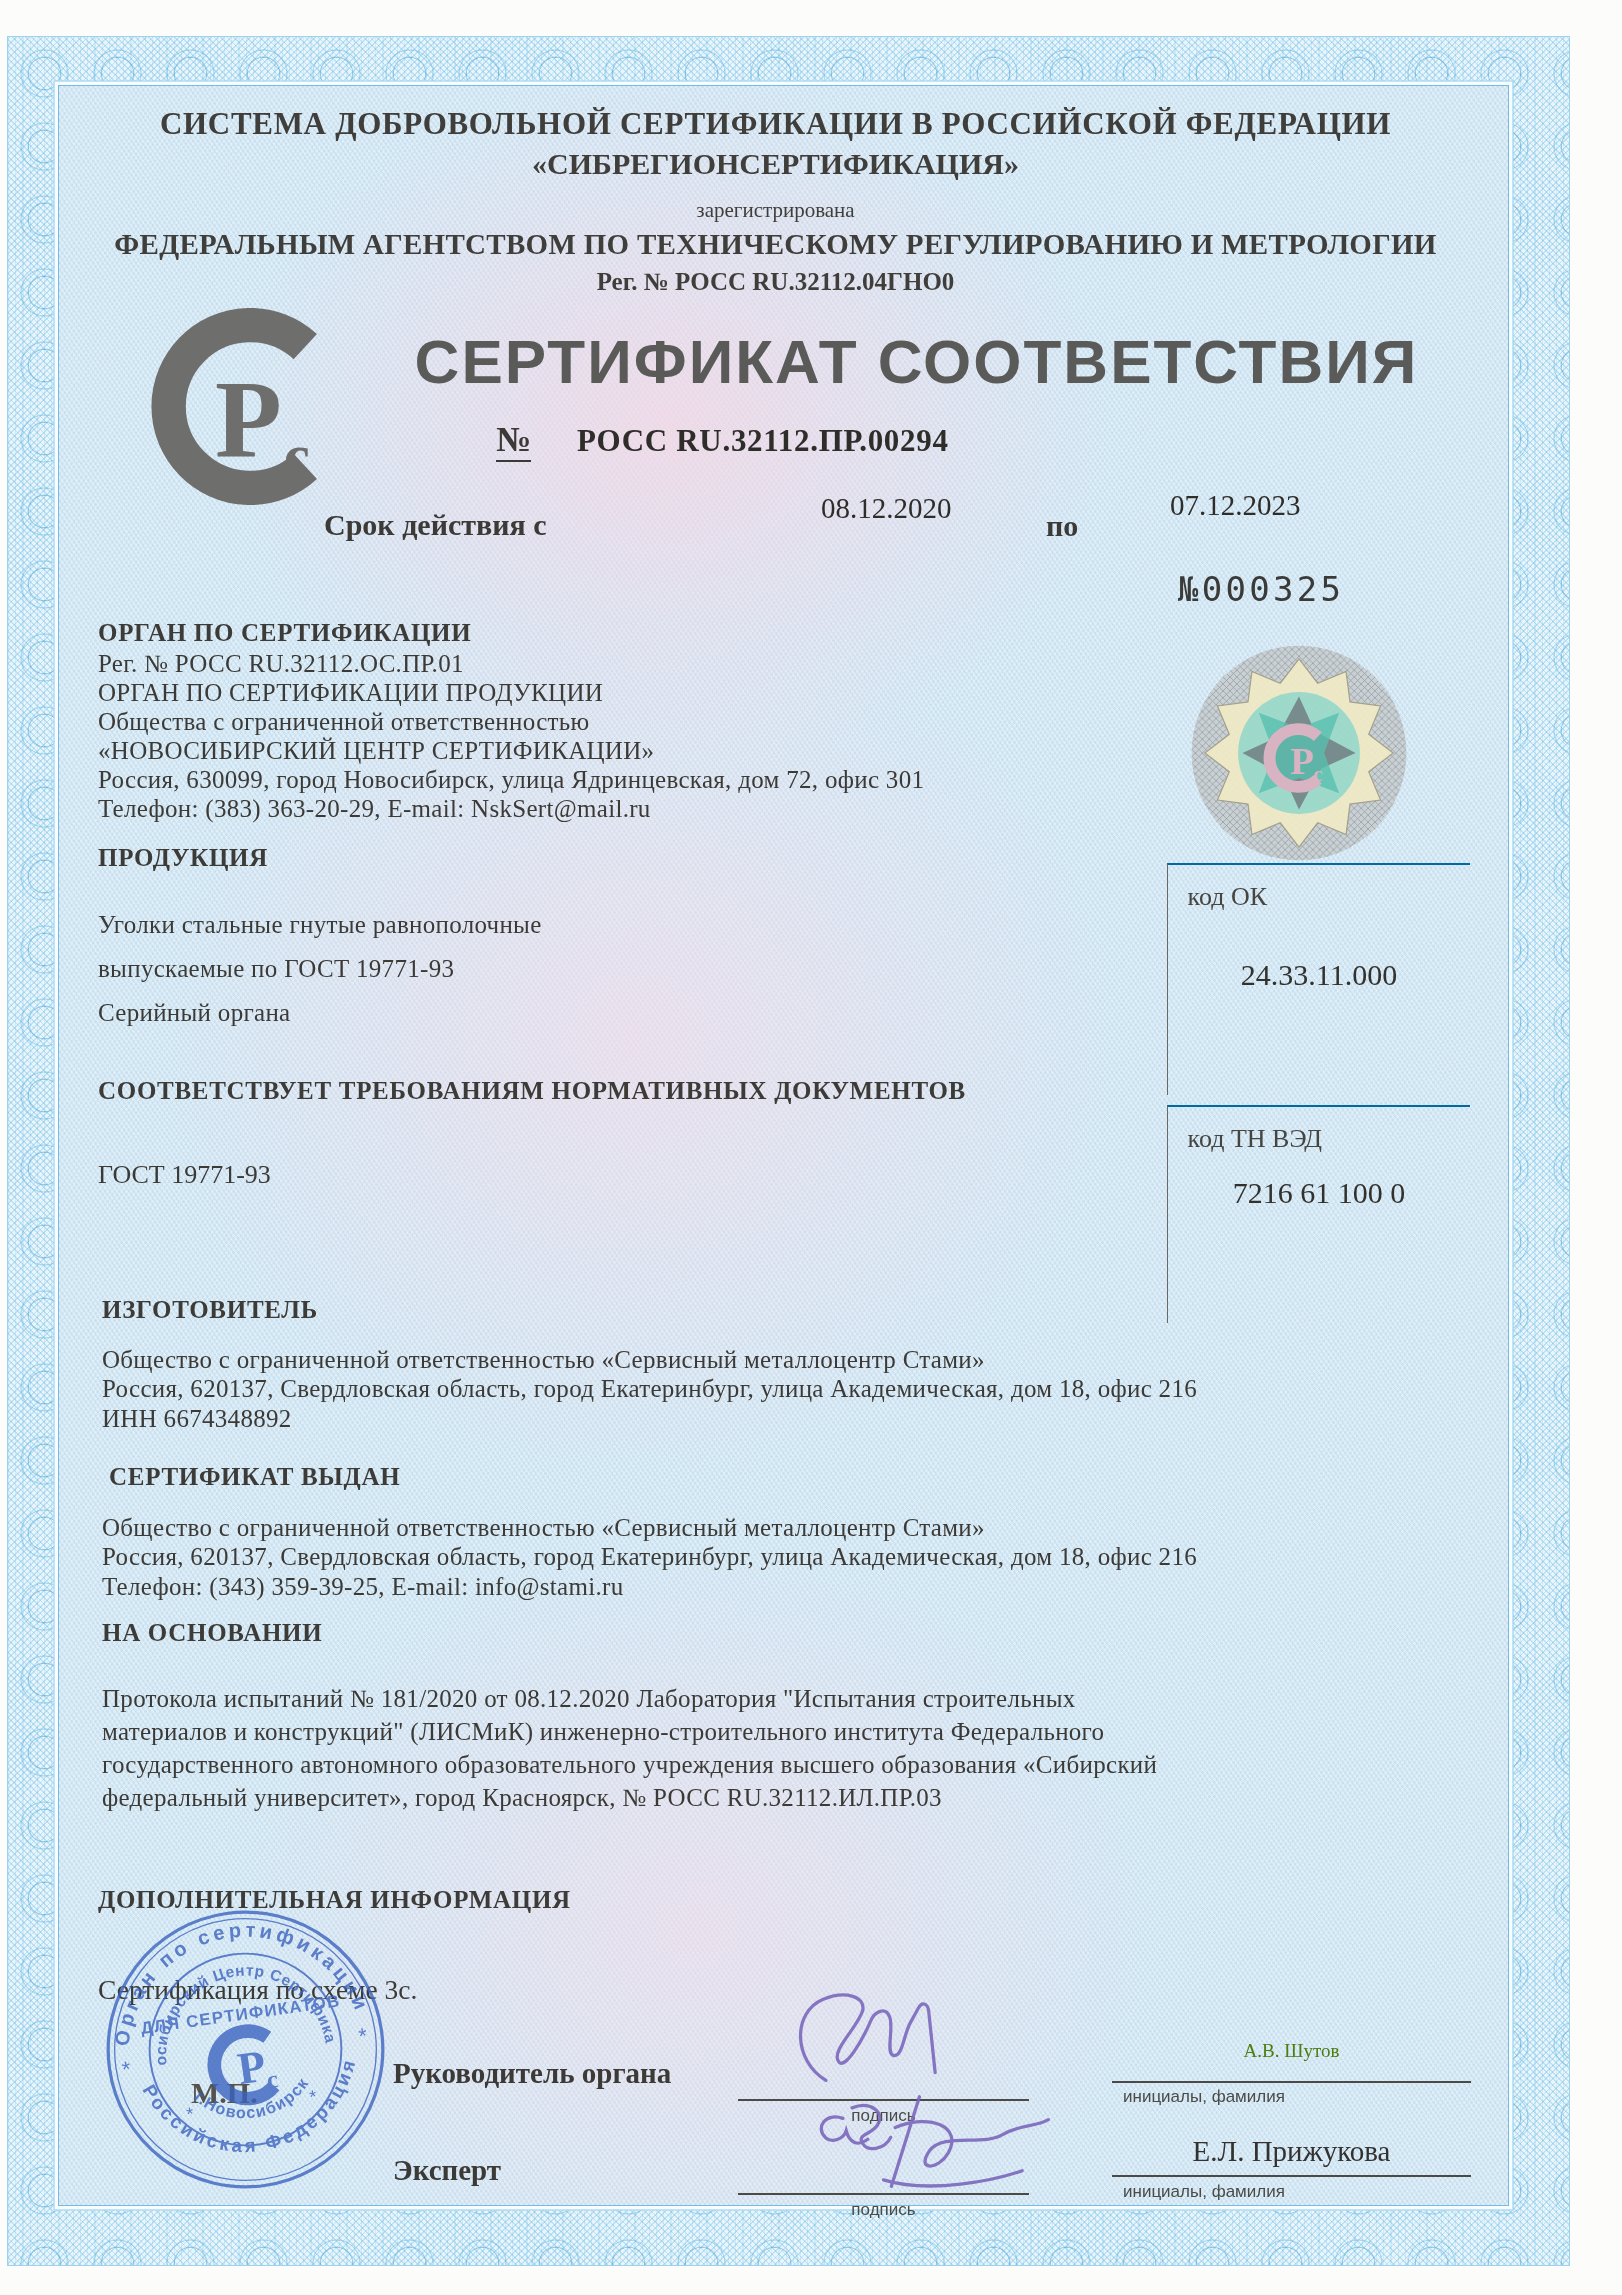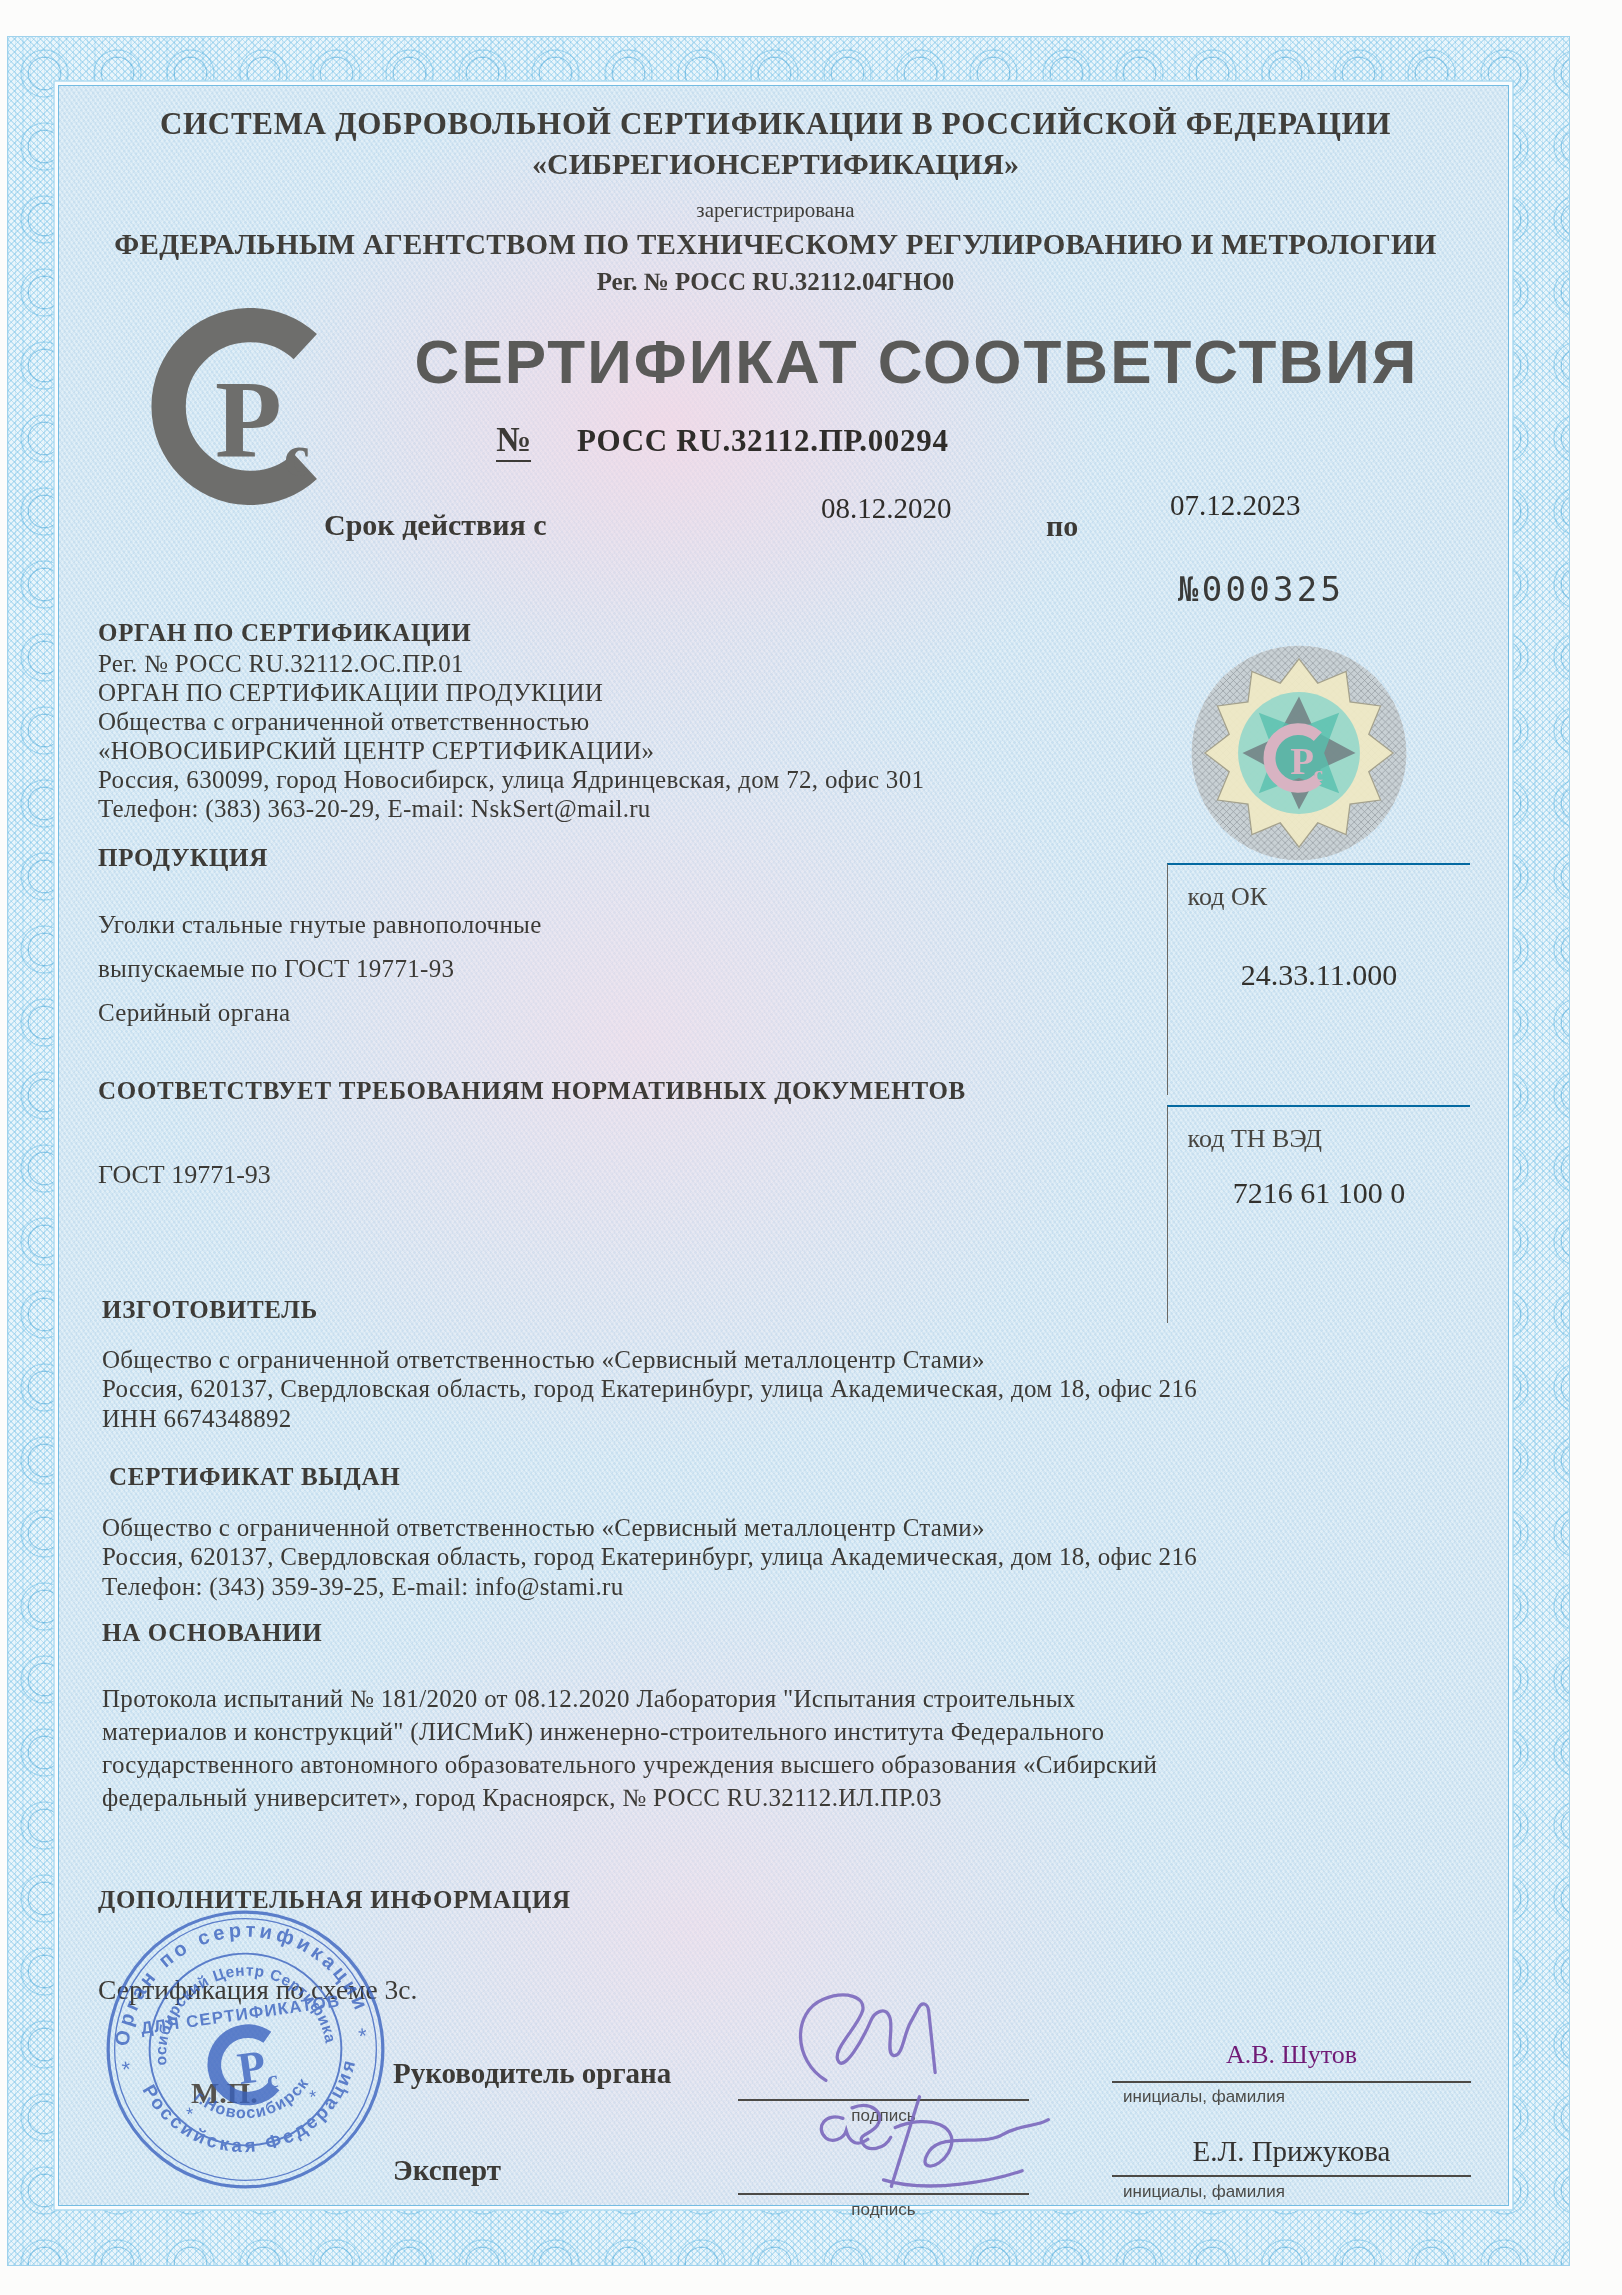--- a/index.html
+++ b/index.html
@@ -75,21 +75,21 @@
   .line{border-top:2px solid #4c4a46;height:0;}
   .sigline1{left:738px;top:2099px;width:291px;}
   .sigline2{left:738px;top:2193px;width:291px;}
   .nameline1{left:1112px;top:2081px;width:359px;}
   .nameline2{left:1112px;top:2175px;width:359px;}
   .cap{font-family:"Liberation Sans",sans-serif;font-size:17px;color:#4b4b48;}
   .cap-pod1{left:738px;top:2106px;width:291px;text-align:center;}
   .cap-pod2{left:738px;top:2200px;width:291px;text-align:center;}
   .cap-nm1{left:1123px;top:2087px;}
   .cap-nm2{left:1123px;top:2182px;}
-  .name1{left:1112px;top:2040px;width:359px;text-align:center;font-size:26px;color:#701a75;}
+  .name1{left:1112px;top:2040px;width:359px;text-align:center;font-size:19px;color:#4d7c0f;}
   .name2{left:1112px;top:2135px;width:359px;text-align:center;font-size:29px;color:#343230;}
   .footer{left:550px;top:2260px;width:916px;text-align:center;
           font-family:"Liberation Sans",sans-serif;font-size:17px;color:#3f3f3d;}
   .logo{left:145px;top:302px;width:229px;height:209px;}
   .holo{left:1186px;top:640px;width:226px;height:226px;}
   .stamp{left:103px;top:1907px;width:285px;height:285px;transform:rotate(-8deg);opacity:.9;}
   .sig-overlay{left:0;top:0;width:1623px;height:2295px;pointer-events:none;}
 </style>
 </head>
 <body>

